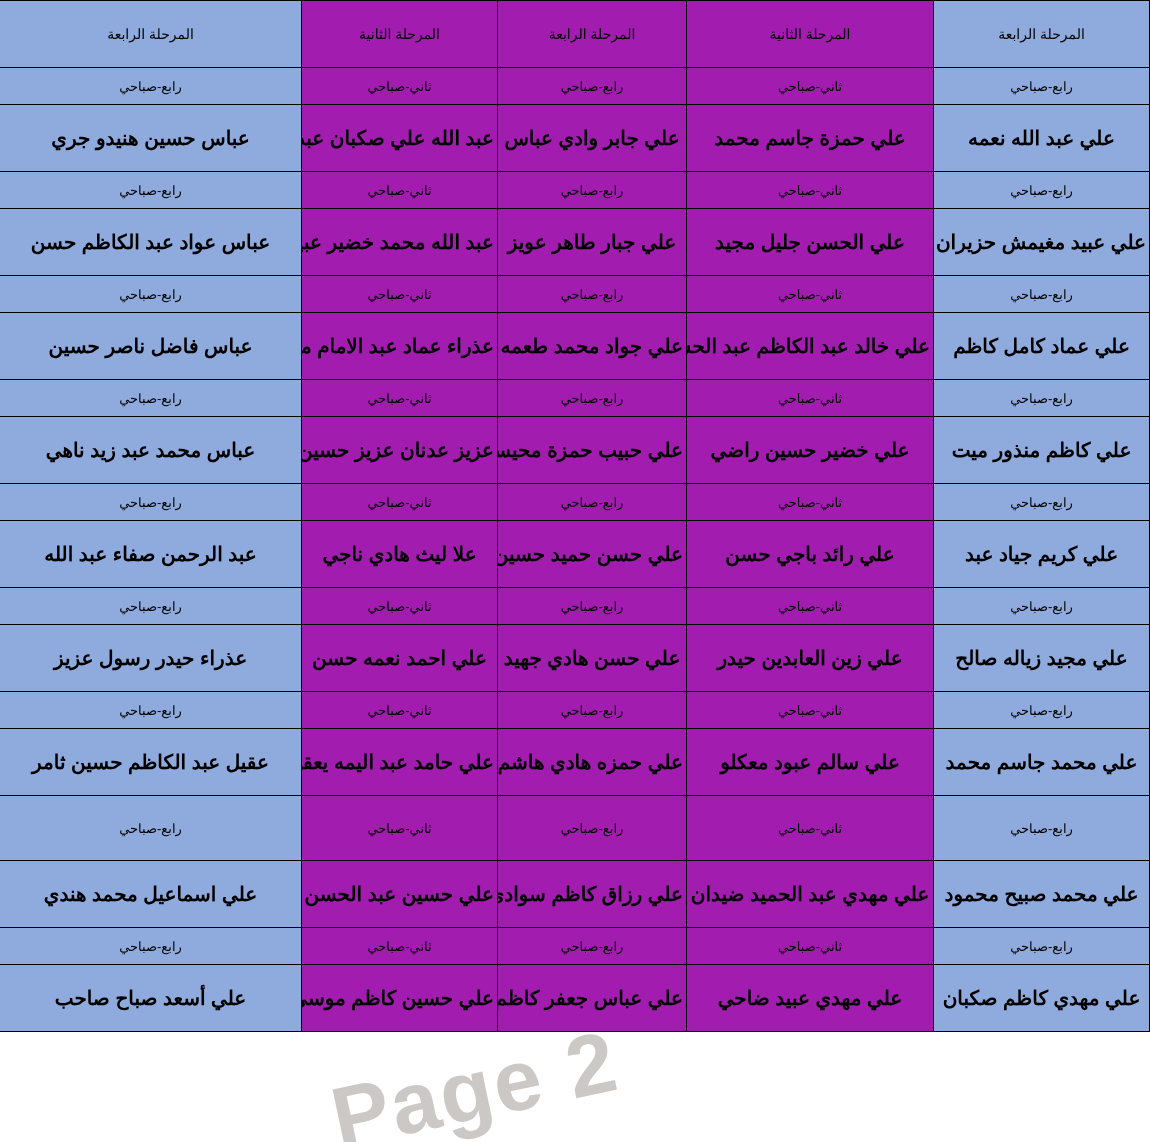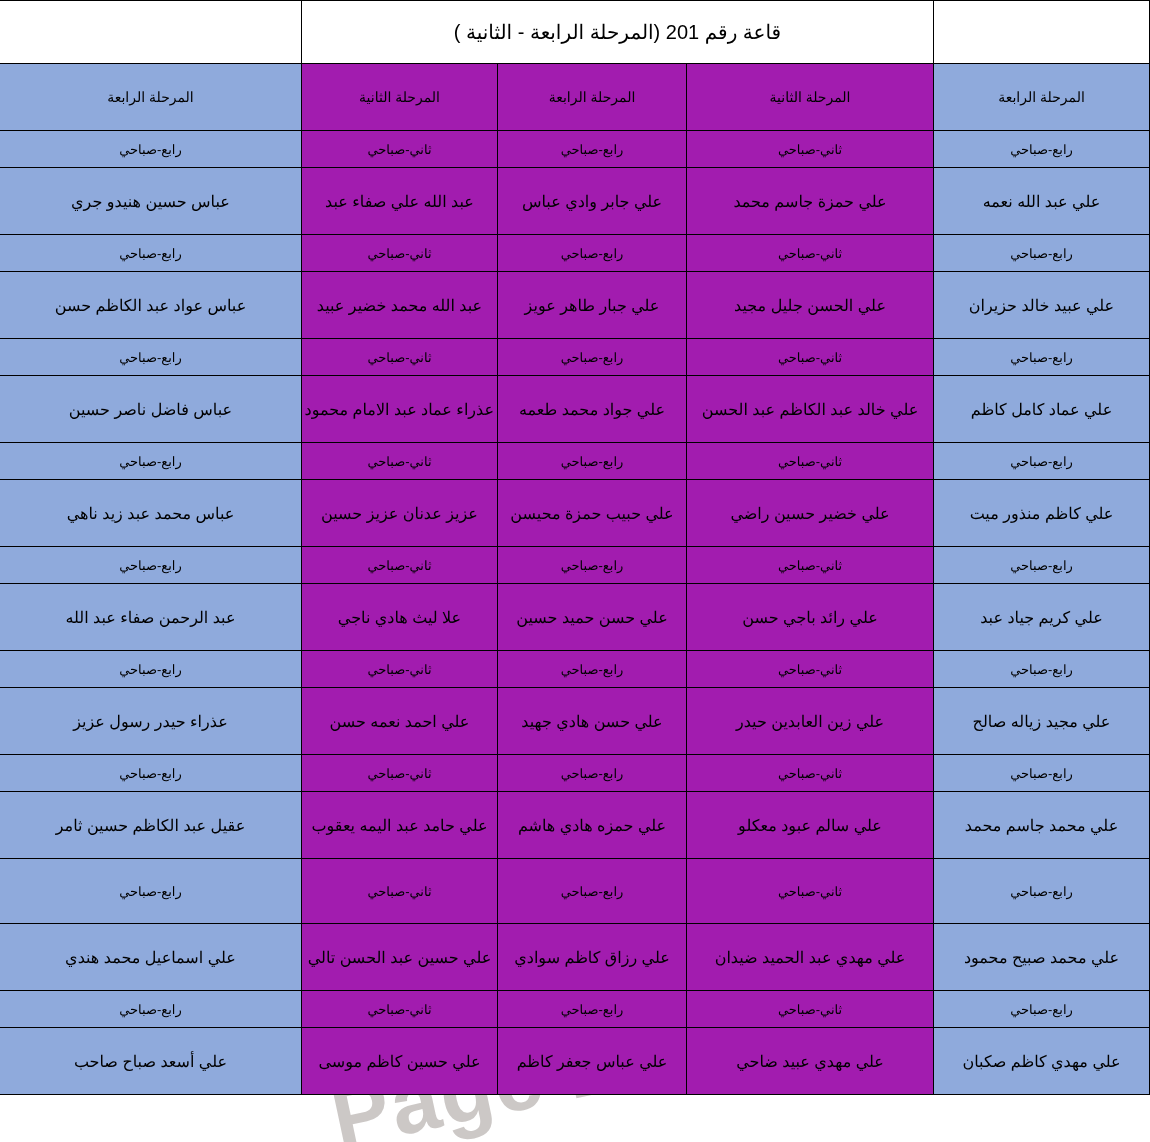--- a/index.html
+++ b/index.html
@@ -56,22 +56,22 @@
   .stage-row td {
     height: 62px;
     font-size: 14px;
   }
   .shift-row td {
     height: 32px;
     font-size: 13px;
   }
   .name-row td {
     height: 62px;
-    font-size: 16px;
-    font-weight: normal;
+    font-size: 20px;
+    font-weight: bold;
   }
   .blue  { background: #8faadc; }
   .green { background: #a21caf; }
 
   .gap-row td {
     height: 60px;
     font-size: 13px;
     border-top: 3px solid #2b46c8;
   }
 
@@ -101,55 +101,50 @@
 
   <table class="grid">
     <colgroup>
       <col class="c1">
         <col class="c2">
         <col class="c3">
         <col class="c4">
         <col class="c5">
     </colgroup>
     <tbody id="table-body">
-        <tr class="title-row">
-          <td class="edge"></td>
-          <td class="title-cell edge" colspan="3">قاعة رقم 201 (المرحلة الرابعة - الثانية )</td>
-          <td class="edge"></td>
-        </tr>
         <tr class="stage-row">
           <td class="blue">المرحلة الرابعة</td>
           <td class="green">المرحلة الثانية</td>
           <td class="green">المرحلة الرابعة</td>
           <td class="green">المرحلة الثانية</td>
           <td class="blue">المرحلة الرابعة</td>
         </tr>
         <tr class="shift-row">
           <td class="blue">رابع-صباحي</td>
           <td class="green">ثاني-صباحي</td>
           <td class="green">رابع-صباحي</td>
           <td class="green">ثاني-صباحي</td>
           <td class="blue">رابع-صباحي</td>
         </tr>
         <tr class="name-row">
           <td class="blue">علي عبد الله نعمه</td>
           <td class="green">علي حمزة جاسم محمد</td>
           <td class="green">علي جابر وادي عباس</td>
-          <td class="green">عبد الله علي صفاء عبد</td>
+          <td class="green">عبد الله علي صكبان عبد</td>
           <td class="blue">عباس حسين هنيدو جري</td>
         </tr>
         <tr class="shift-row">
           <td class="blue">رابع-صباحي</td>
           <td class="green">ثاني-صباحي</td>
           <td class="green">رابع-صباحي</td>
           <td class="green">ثاني-صباحي</td>
           <td class="blue">رابع-صباحي</td>
         </tr>
         <tr class="name-row">
-          <td class="blue">علي عبيد خالد حزيران</td>
+          <td class="blue">علي عبيد مغيمش حزيران</td>
           <td class="green">علي الحسن جليل مجيد</td>
           <td class="green">علي جبار طاهر عويز</td>
           <td class="green">عبد الله محمد خضير عبيد</td>
           <td class="blue">عباس عواد عبد الكاظم حسن</td>
         </tr>
         <tr class="shift-row">
           <td class="blue">رابع-صباحي</td>
           <td class="green">ثاني-صباحي</td>
           <td class="green">رابع-صباحي</td>
           <td class="green">ثاني-صباحي</td>

